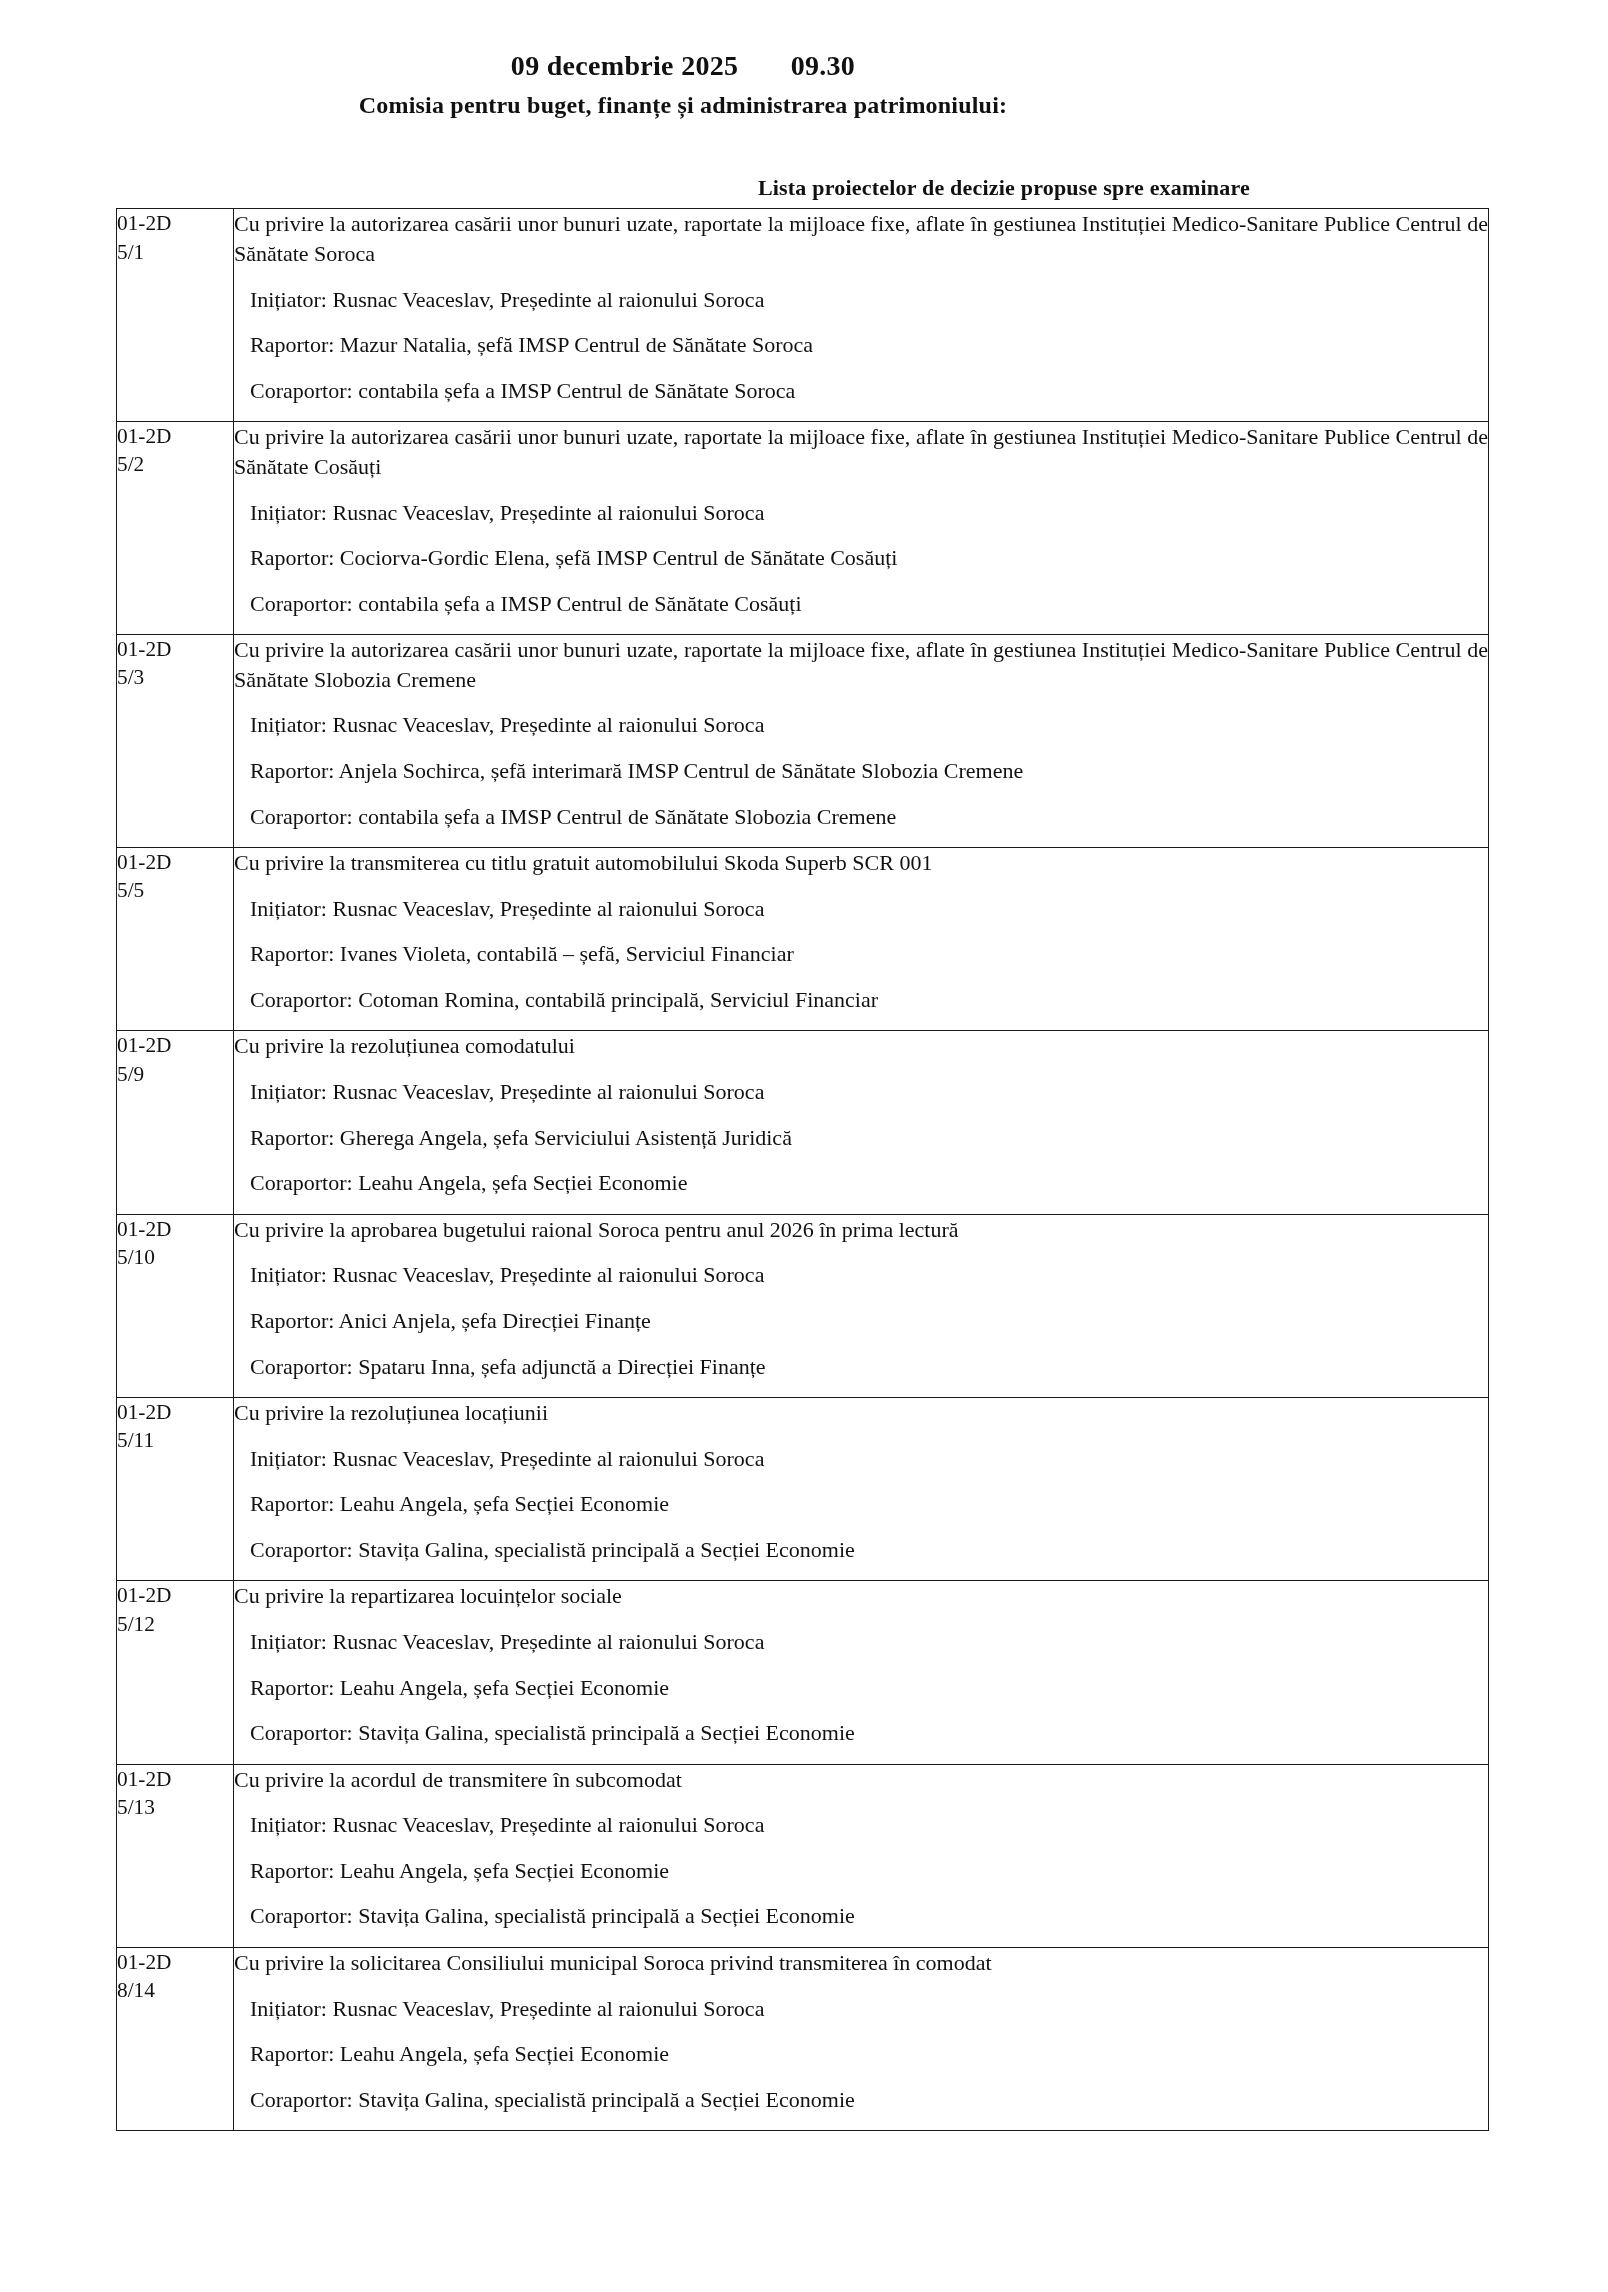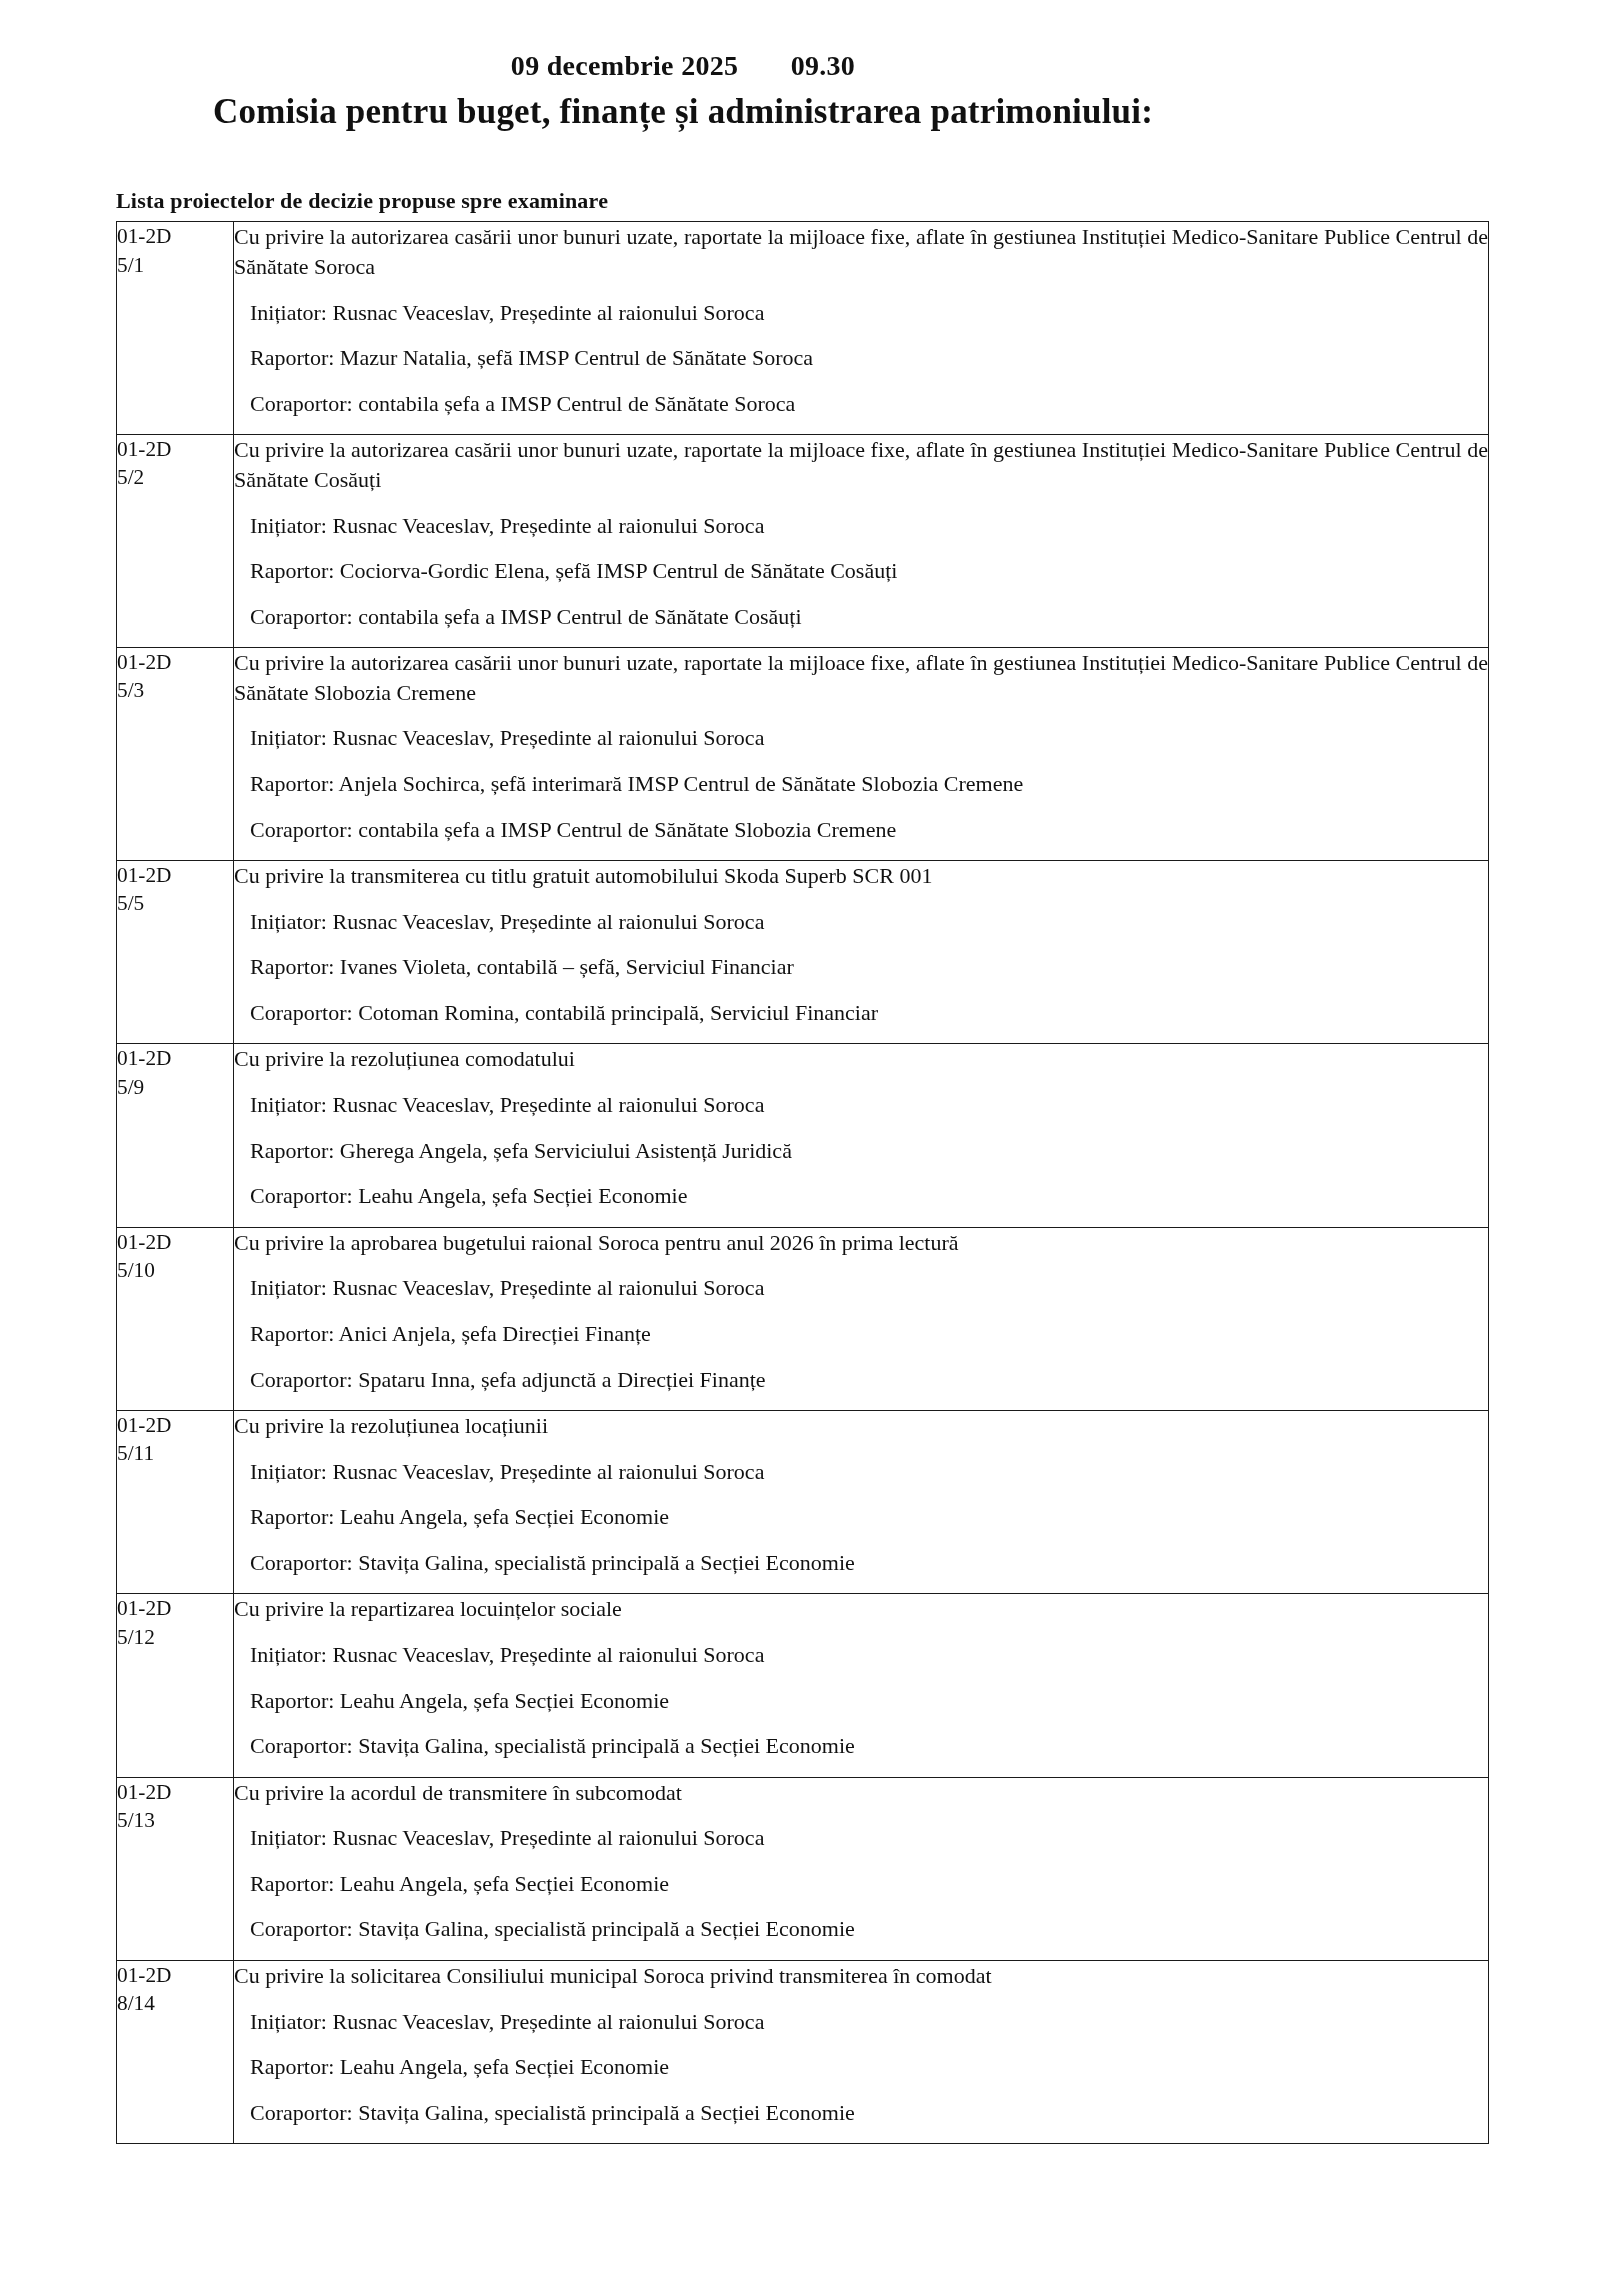--- a/index.html
+++ b/index.html
@@ -28,26 +28,26 @@
     font-size: 28px;
     font-weight: bold;
     letter-spacing: 0.3px;
     margin-bottom: 9.7px;
   }
   .header-line1 .time {
     display: inline-block;
     margin-left: 45px;
   }
   .header-line2 {
-    font-size: 35px;
+    font-size: 24px;
     font-weight: bold;
     letter-spacing: 0.2px;
   }
   .list-title {
-    text-align: left;
+    text-align: right;
     font-size: 22px;
     font-weight: bold;
     margin: 56px 0 7.8px 0;
     letter-spacing: 0.2px;
   }
   table.agenda {
     border-collapse: collapse;
     width: 1373px;
     margin: 0 auto;
     table-layout: fixed;

